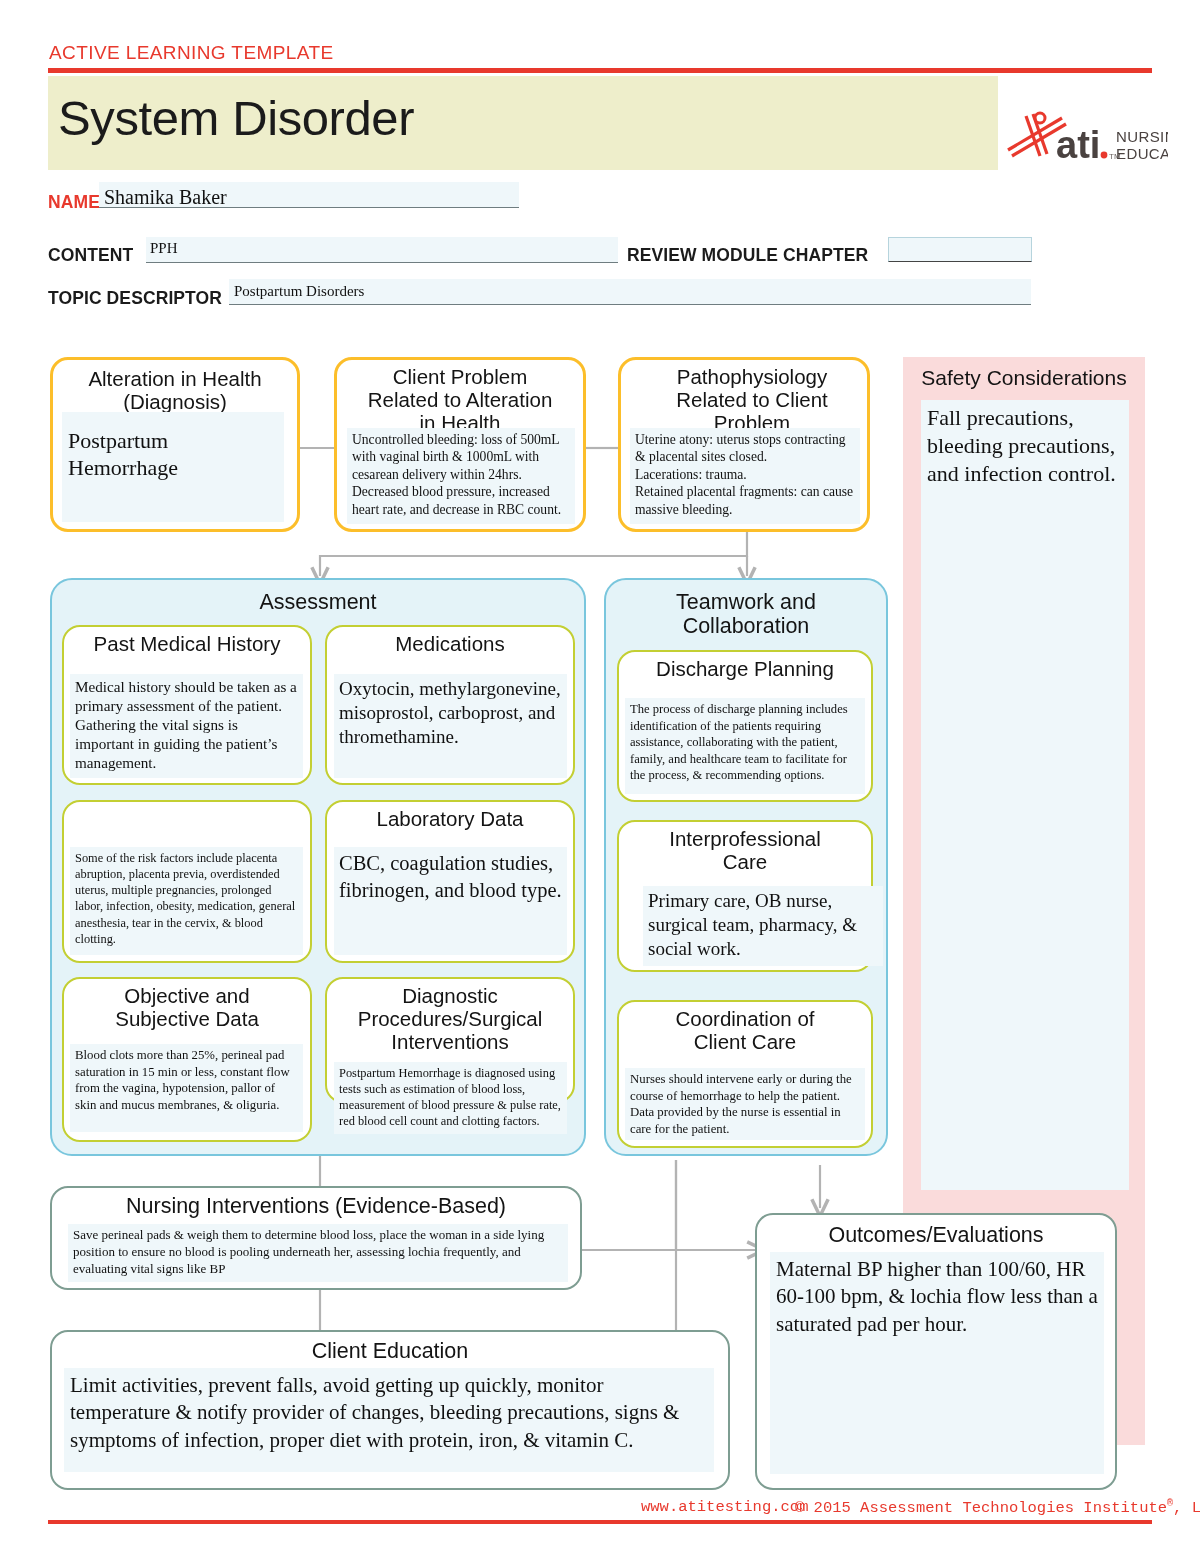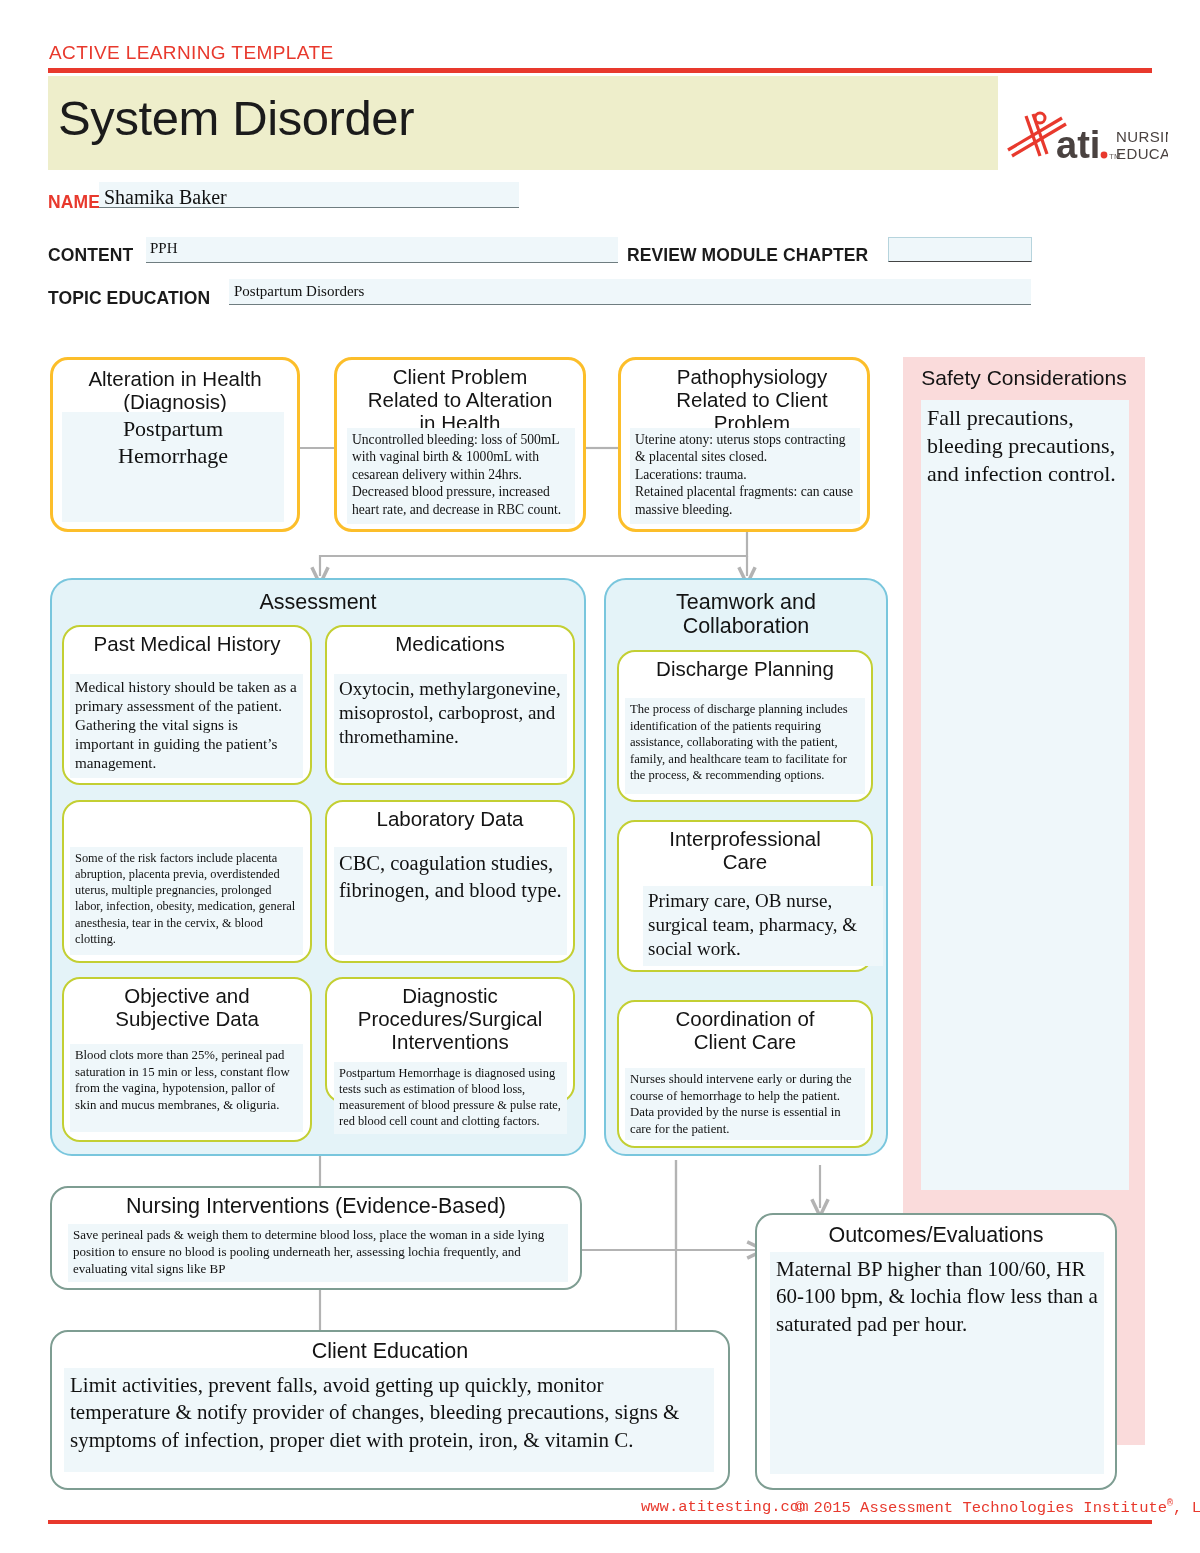--- a/index.html
+++ b/index.html
@@ -108,21 +108,21 @@
   <div class="fld-val" style="left:104px;top:186px;font-size:20px;">Shamika Baker</div>
 
   <div class="fld-label" style="left:48px;top:245px;">CONTENT</div>
   <div class="fld-box" style="left:146px;top:237px;width:472px;height:26px;"></div>
   <div class="fld-val" style="left:150px;top:240px;font-size:15px;">PPH</div>
 
   <div class="fld-label" style="left:627px;top:245px;">REVIEW MODULE CHAPTER</div>
   <div class="fld-box empty" style="left:888px;top:237px;width:144px;height:25px;"></div>
   <div class="fld-val" style="left:893px;top:240px;font-size:15px;"></div>
 
-  <div class="fld-label" style="left:48px;top:288px;">TOPIC EDUCATION</div>
+  <div class="fld-label" style="left:48px;top:288px;">TOPIC DESCRIPTOR</div>
   <div class="fld-box" style="left:229px;top:279px;width:802px;height:26px;"></div>
   <div class="fld-val" style="left:234px;top:283px;font-size:15px;">Postpartum Disorders</div>
 
   <svg class="arrows">
     <defs>
       <marker id="ah" markerWidth="9" markerHeight="9" refX="4.5" refY="4.5" orient="auto">
         <path d="M0.5,0.8 L8.2,4.5 L0.5,8.2" fill="none" stroke="#b3b3b3" stroke-width="1.6"></path>
       </marker>
     </defs>
     <g stroke="#b3b3b3" stroke-width="2.2" fill="none">
@@ -147,21 +147,21 @@
   </svg>
 
   <div class="pink" style="left:903px;top:357px;width:242px;height:1088px;"></div>
   <div class="hd" style="position:absolute;left:903px;top:366px;width:242px;font-size:21px;text-align:center;color:#141414;">Safety Considerations</div>
   <div class="body-box" style="left:921px;top:400px;width:208px;height:790px;padding:4px 6px;font-size:22px;line-height:1.28;">Fall precautions, bleeding precautions, and infection control.</div>
 
   <div class="card orange" style="left:50px;top:357px;width:250px;height:175px;">
     <div class="hd" style="padding-top:8px;font-size:20.5px;white-space:pre-line;">Alteration in Health
 (Diagnosis)</div>
   </div>
-  <div class="body-box" style="left:62px;top:412px;width:222px;height:110px;padding:4px 6px;font-size:22px;line-height:1.22;white-space:pre-line;text-align:center;">Postpartum
+  <div class="body-box" style="left:62px;top:412px;width:222px;height:110px;padding:16px 6px;font-size:22px;line-height:1.22;white-space:pre-line;">Postpartum
 Hemorrhage</div>
 
   <div class="card orange" style="left:334px;top:357px;width:252px;height:175px;">
     <div class="hd" style="padding-top:6px;font-size:20.5px;white-space:pre-line;">Client Problem
 Related to Alteration
 in Health</div>
   </div>
   <div class="body-box" style="left:347px;top:428px;width:228px;height:96px;padding:3px 5px;font-size:13.6px;line-height:1.28;">Uncontrolled bleeding: loss of 500mL with vaginal birth &amp; 1000mL with cesarean delivery within 24hrs. Decreased blood pressure, increased heart rate, and decrease in RBC count.</div>
 
   <div class="card orange" style="left:618px;top:357px;width:252px;height:175px;">

